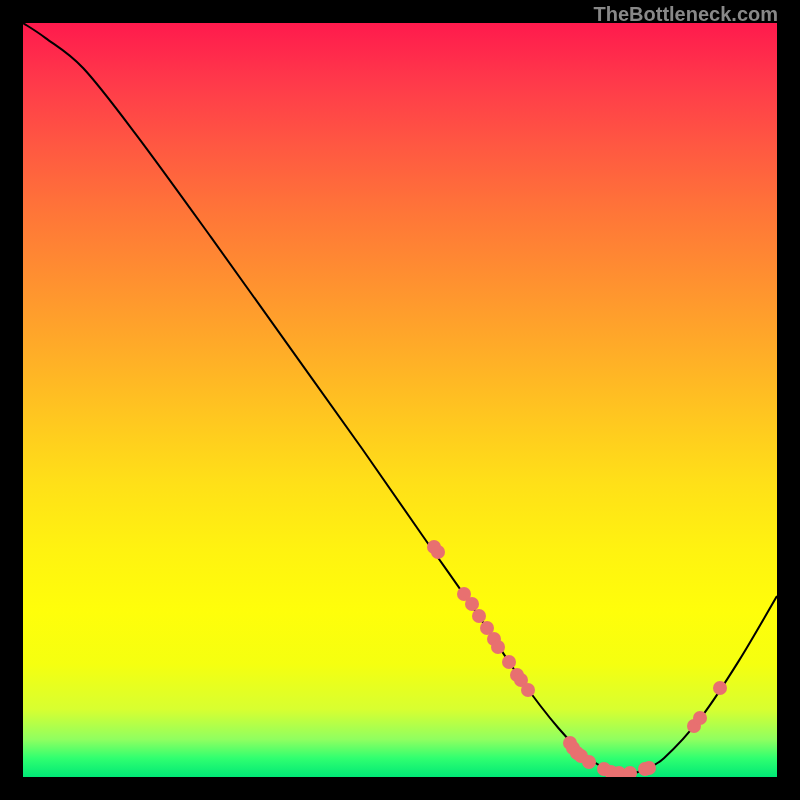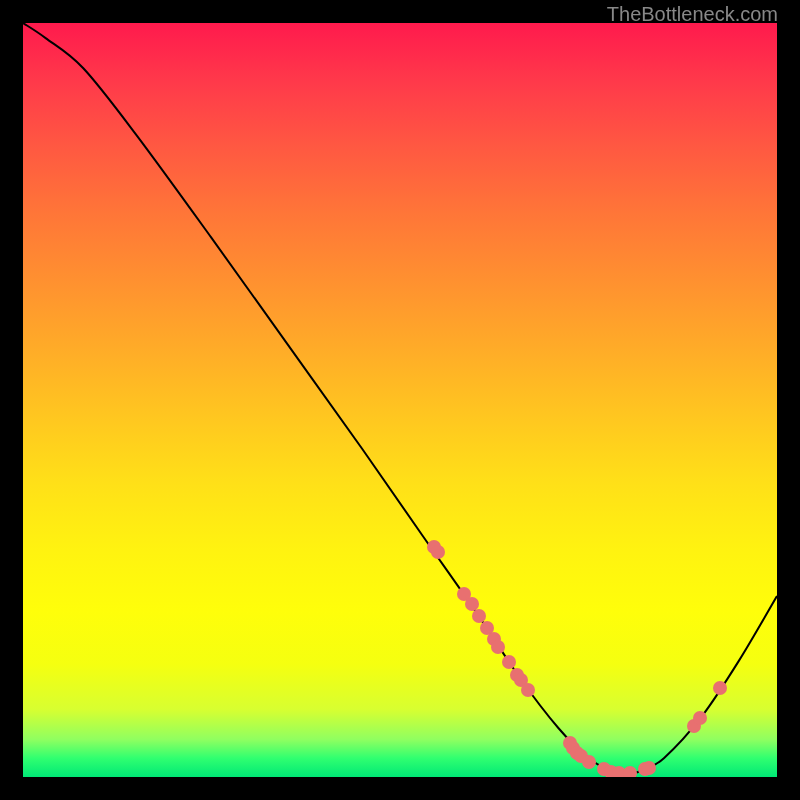--- a/index.html
+++ b/index.html
@@ -11,21 +11,21 @@
     font-family: Arial, sans-serif;
     overflow: hidden;
   }
   .watermark {
     position: absolute;
     top: 3px;
     right: 22px;
     color: #888;
     font-size: 20px;
     z-index: 10;
-    font-weight: normal;
+    font-weight: bold;
   }
   .plot-area {
     position: absolute;
     left: 23px;
     top: 23px;
     width: 754px;
     height: 754px;
     overflow: hidden;
   }
   .gradient-bg {

